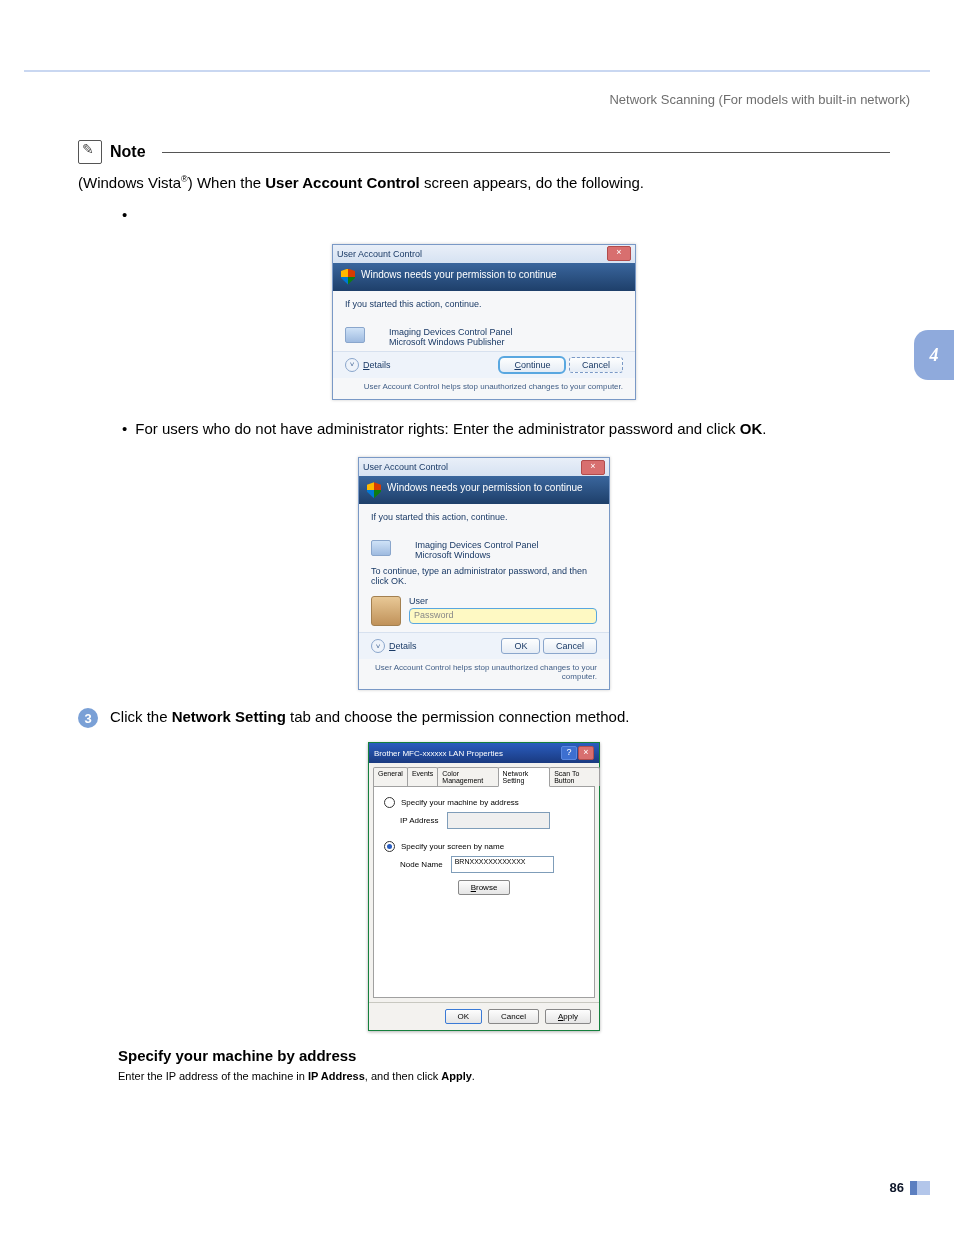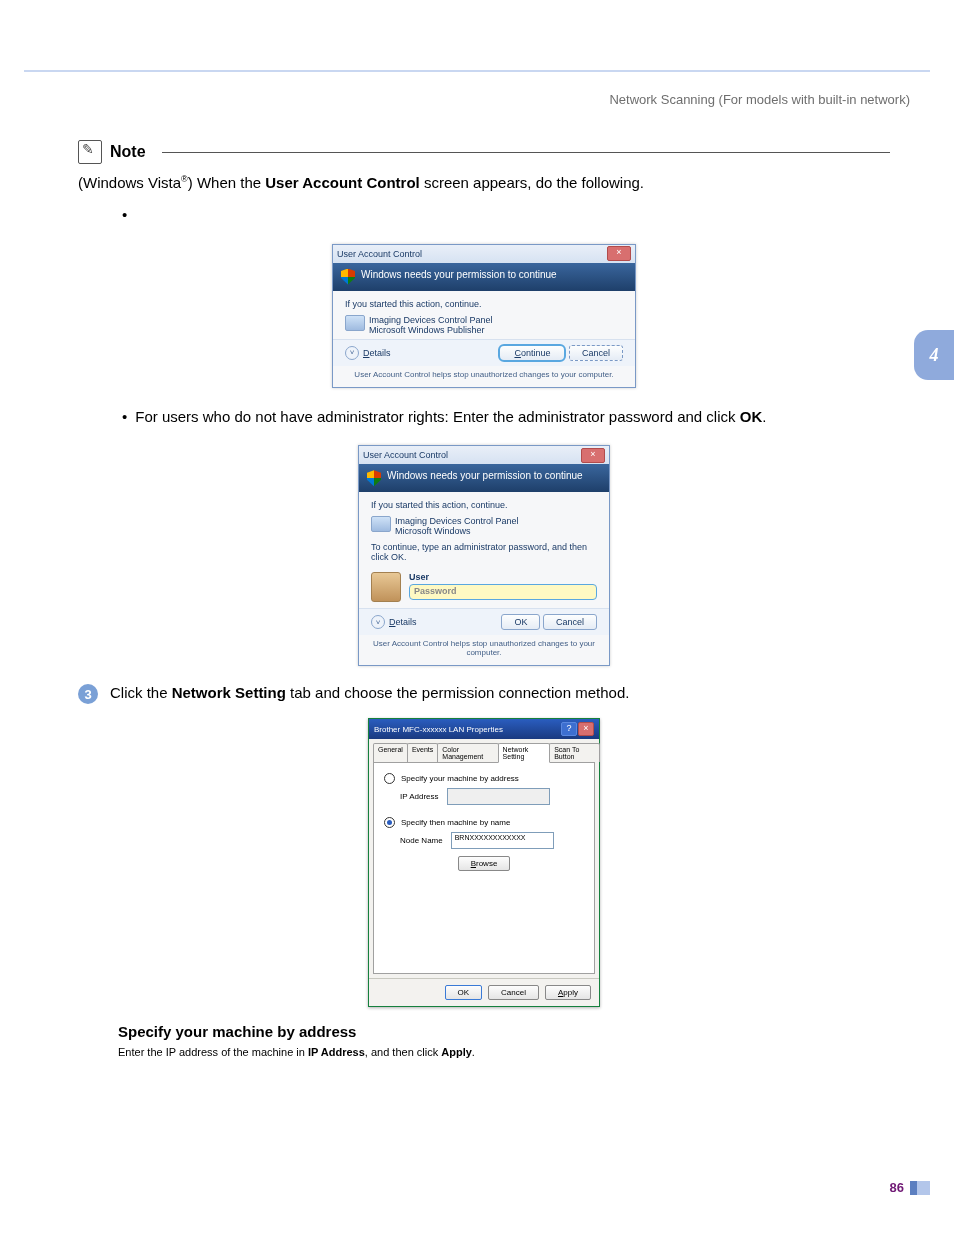--- a/index.html
+++ b/index.html
@@ -139,23 +139,23 @@
   .shield {
     width: 14px;
     height: 16px;
     background: conic-gradient(#d83b01 0 25%, #107c10 0 50%, #0078d4 0 75%, #ffb900 0);
     clip-path: polygon(50% 0, 100% 15%, 100% 60%, 50% 100%, 0 60%, 0 15%);
     flex: none;
   }
   .uac-body { padding: 8px 12px 4px; color: #1a3a66; }
   .uac-prog {
     display: flex;
-    gap: 4px;
+    gap: 24px;
     align-items: flex-start;
-    margin-top: 6px;
+    margin-top: 18px;
   }
   .prog-icon {
     width: 18px;
     height: 14px;
     background: linear-gradient(#cfe2f7,#9fbbe0);
     border: 1px solid #8aa6cc;
     border-radius: 2px;
     flex: none;
   }
   .uac-footer {
@@ -195,21 +195,21 @@
     border: 2px solid #59a7e0;
     border-radius: 6px;
     padding: 2px 14px;
   }
   .btn.dashed {
     border: 1px dashed #7a99c6;
   }
   .uac-smalltext {
     font-size: 8px;
     padding: 4px 12px 8px;
-    text-align: center;
+    text-align: right;
     color: #415e86;
   }
   .uac-pass {
     margin: 6px 12px;
     display: flex;
     gap: 8px;
   }
   .avatar {
     width: 28px;
     height: 28px;
@@ -389,21 +389,21 @@
     font-size:11px;
     margin-left:40px;
     margin-top:6px;
   }
   .pagefoot{
     position:absolute;
     bottom:40px;
     right:50px;
     font-size:13px;
     font-weight:bold;
-    color:#701a75;
+    color:#0f172a;
   }
   .foot-bar{
     position:absolute;
     bottom:40px;
     right:24px;
     width:20px;
     height:14px;
     background:#b3c6ea;
   }
   .foot-bar::before{
@@ -495,21 +495,21 @@
           <span class="prog-icon"></span>
           <div>
             <div>Imaging Devices Control Panel</div>
             <div>Microsoft Windows</div>
           </div>
         </div>
         <div style="margin-top:6px;">To continue, type an administrator password, and then click OK.</div>
       </div>
       <div class="uac-pass">
         <span class="avatar"></span>
-        <div style="flex:1;font-weight:bold;">
+        <div style="flex:1;">
           <div style="font-size:9px;color:#1a3a66;margin-bottom:2px;">User</div>
           <div class="pass-field">Password</div>
         </div>
       </div>
       <div class="uac-footer">
         <span class="details-link">
           <span class="chev">˅</span>
           <span><u>D</u>etails</span>
         </span>
         <span>
@@ -546,21 +546,21 @@
         <div class="radio-row">
           <span class="radio"></span>
           <span>Specify your machine by address</span>
         </div>
         <div class="field-row">
           <span>IP Address</span>
           <span class="field-box disabled"></span>
         </div>
         <div class="radio-row" style="margin-top:12px;">
           <span class="radio selected"></span>
-          <span>Specify then machine by name</span>
+          <span>Specify your screen by name</span>
         </div>
         <div class="field-row">
           <span>Node Name</span>
           <span class="field-box">BRNXXXXXXXXXXXX</span>
         </div>
         <div style="text-align:center;margin-top:8px;">
           <span class="small-btn"><u>B</u>rowse</span>
         </div>
       </div>
       <div class="props-footer">

